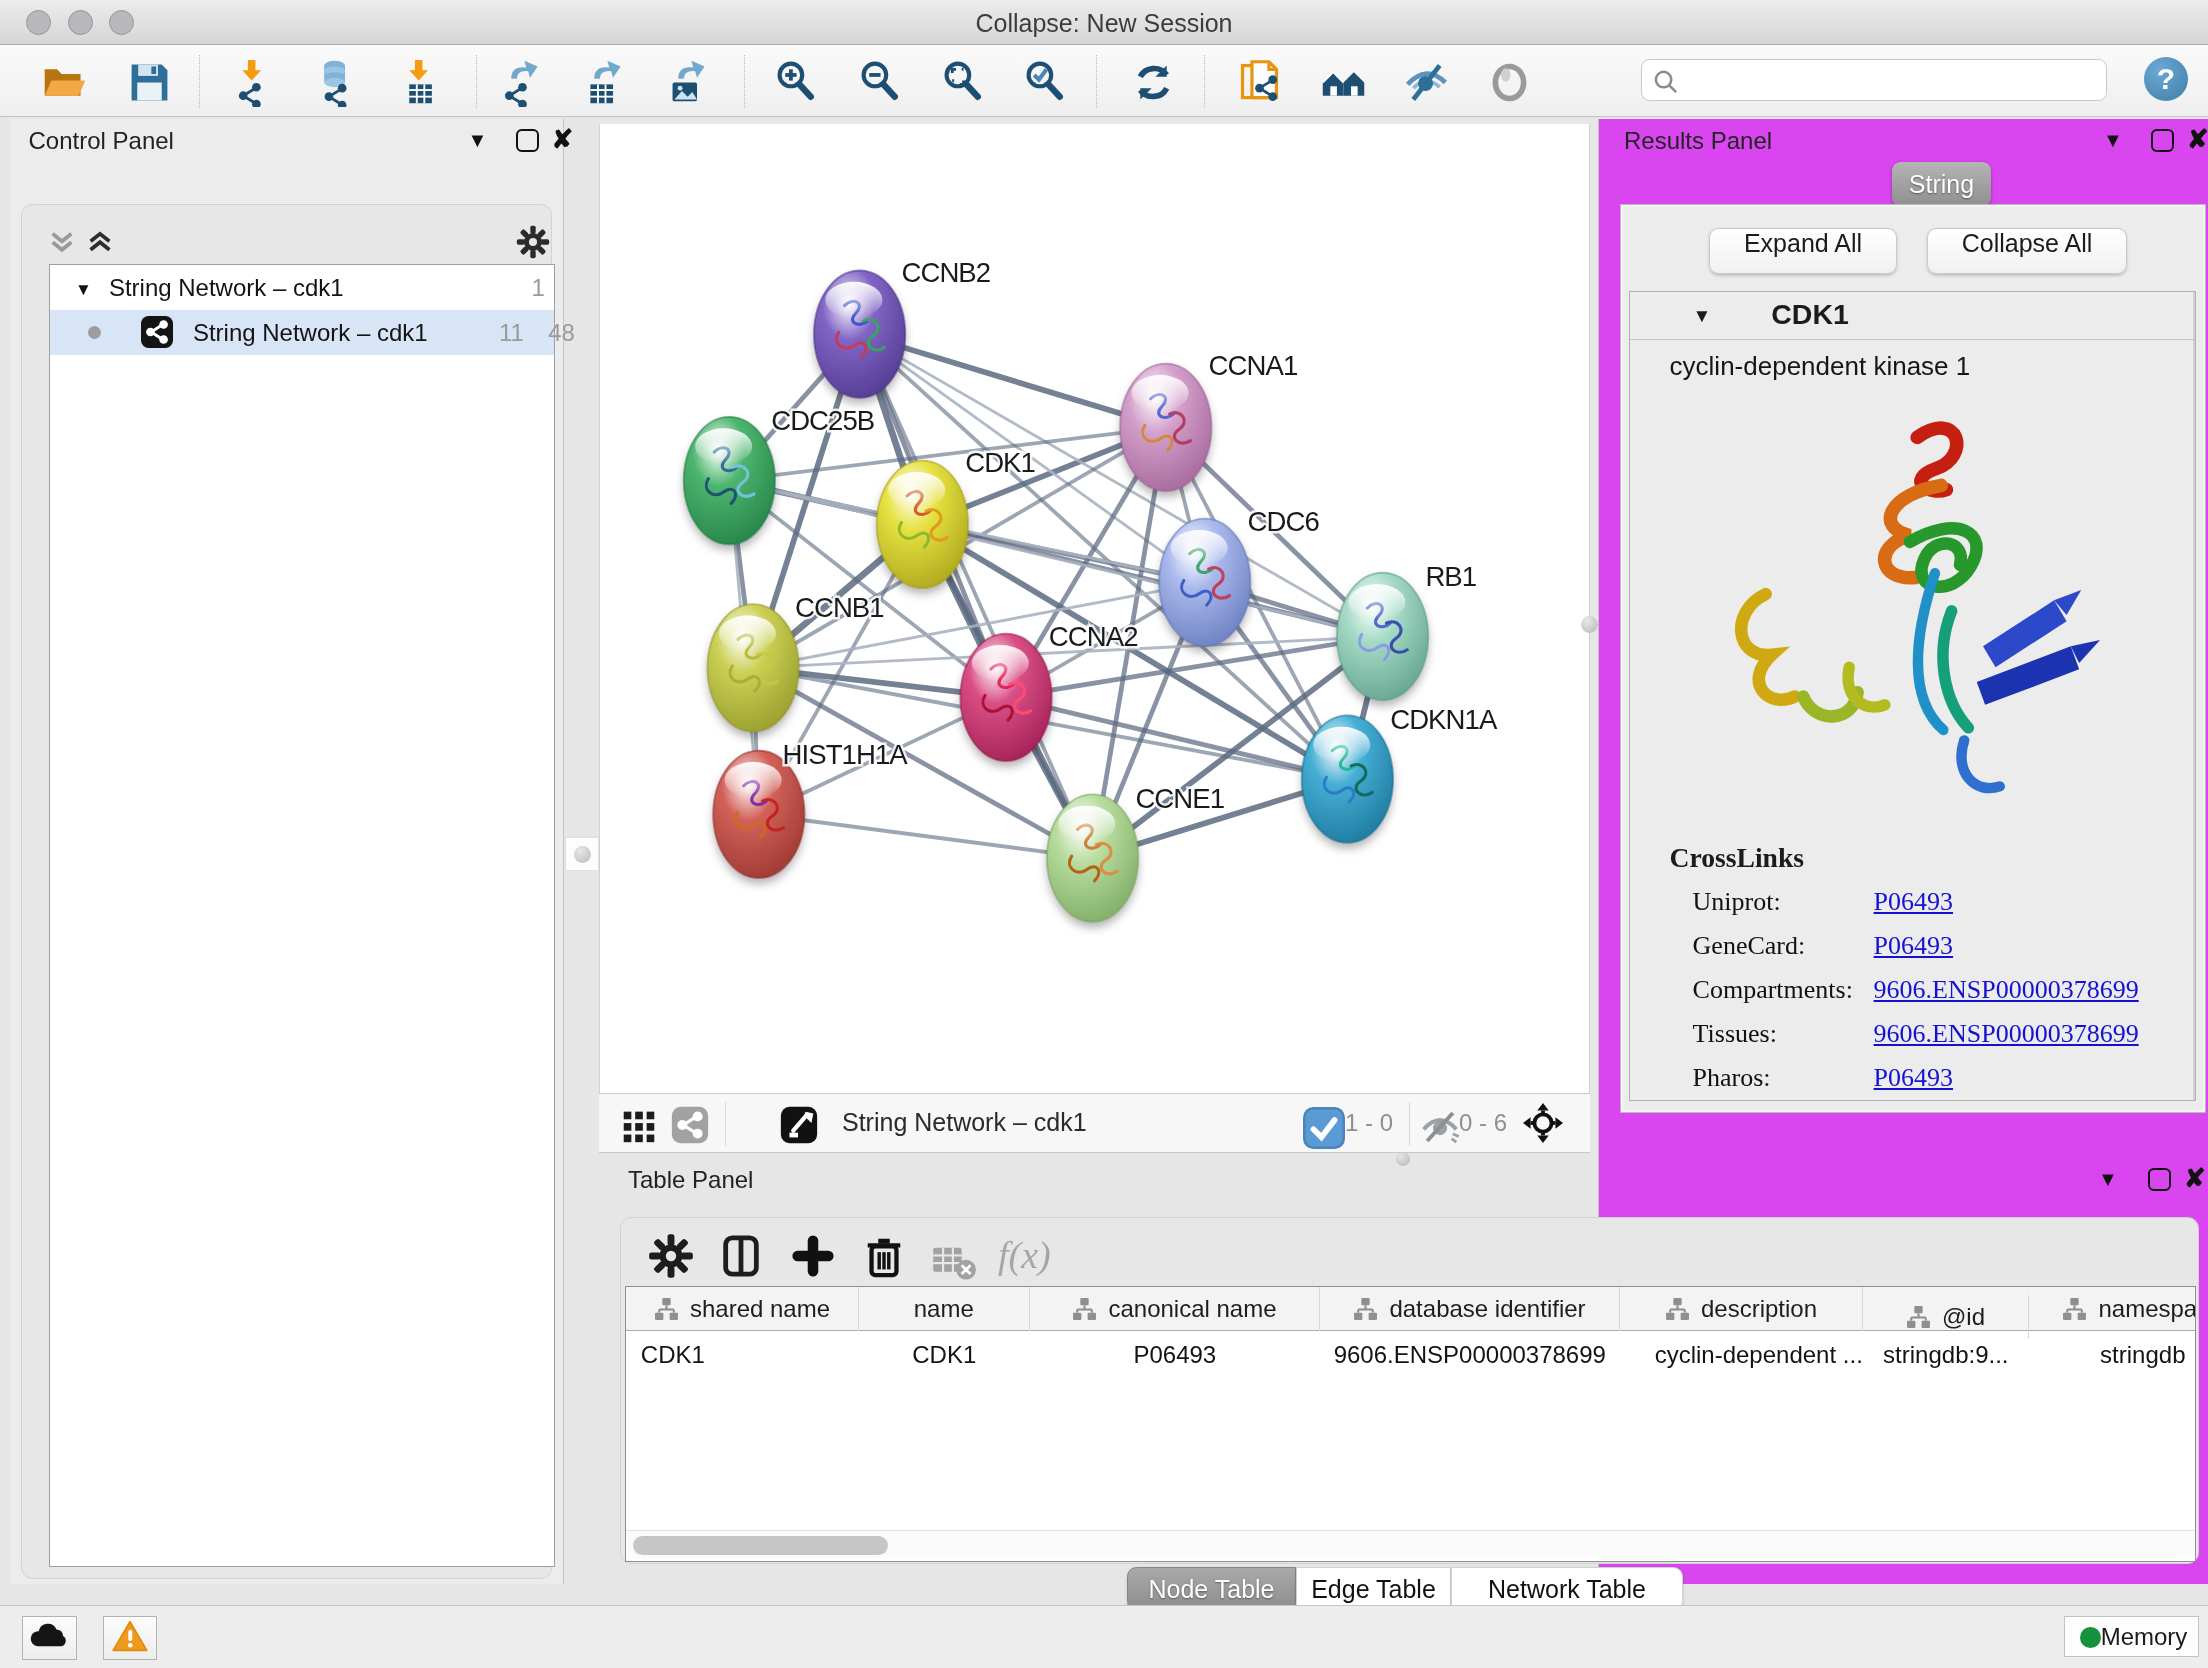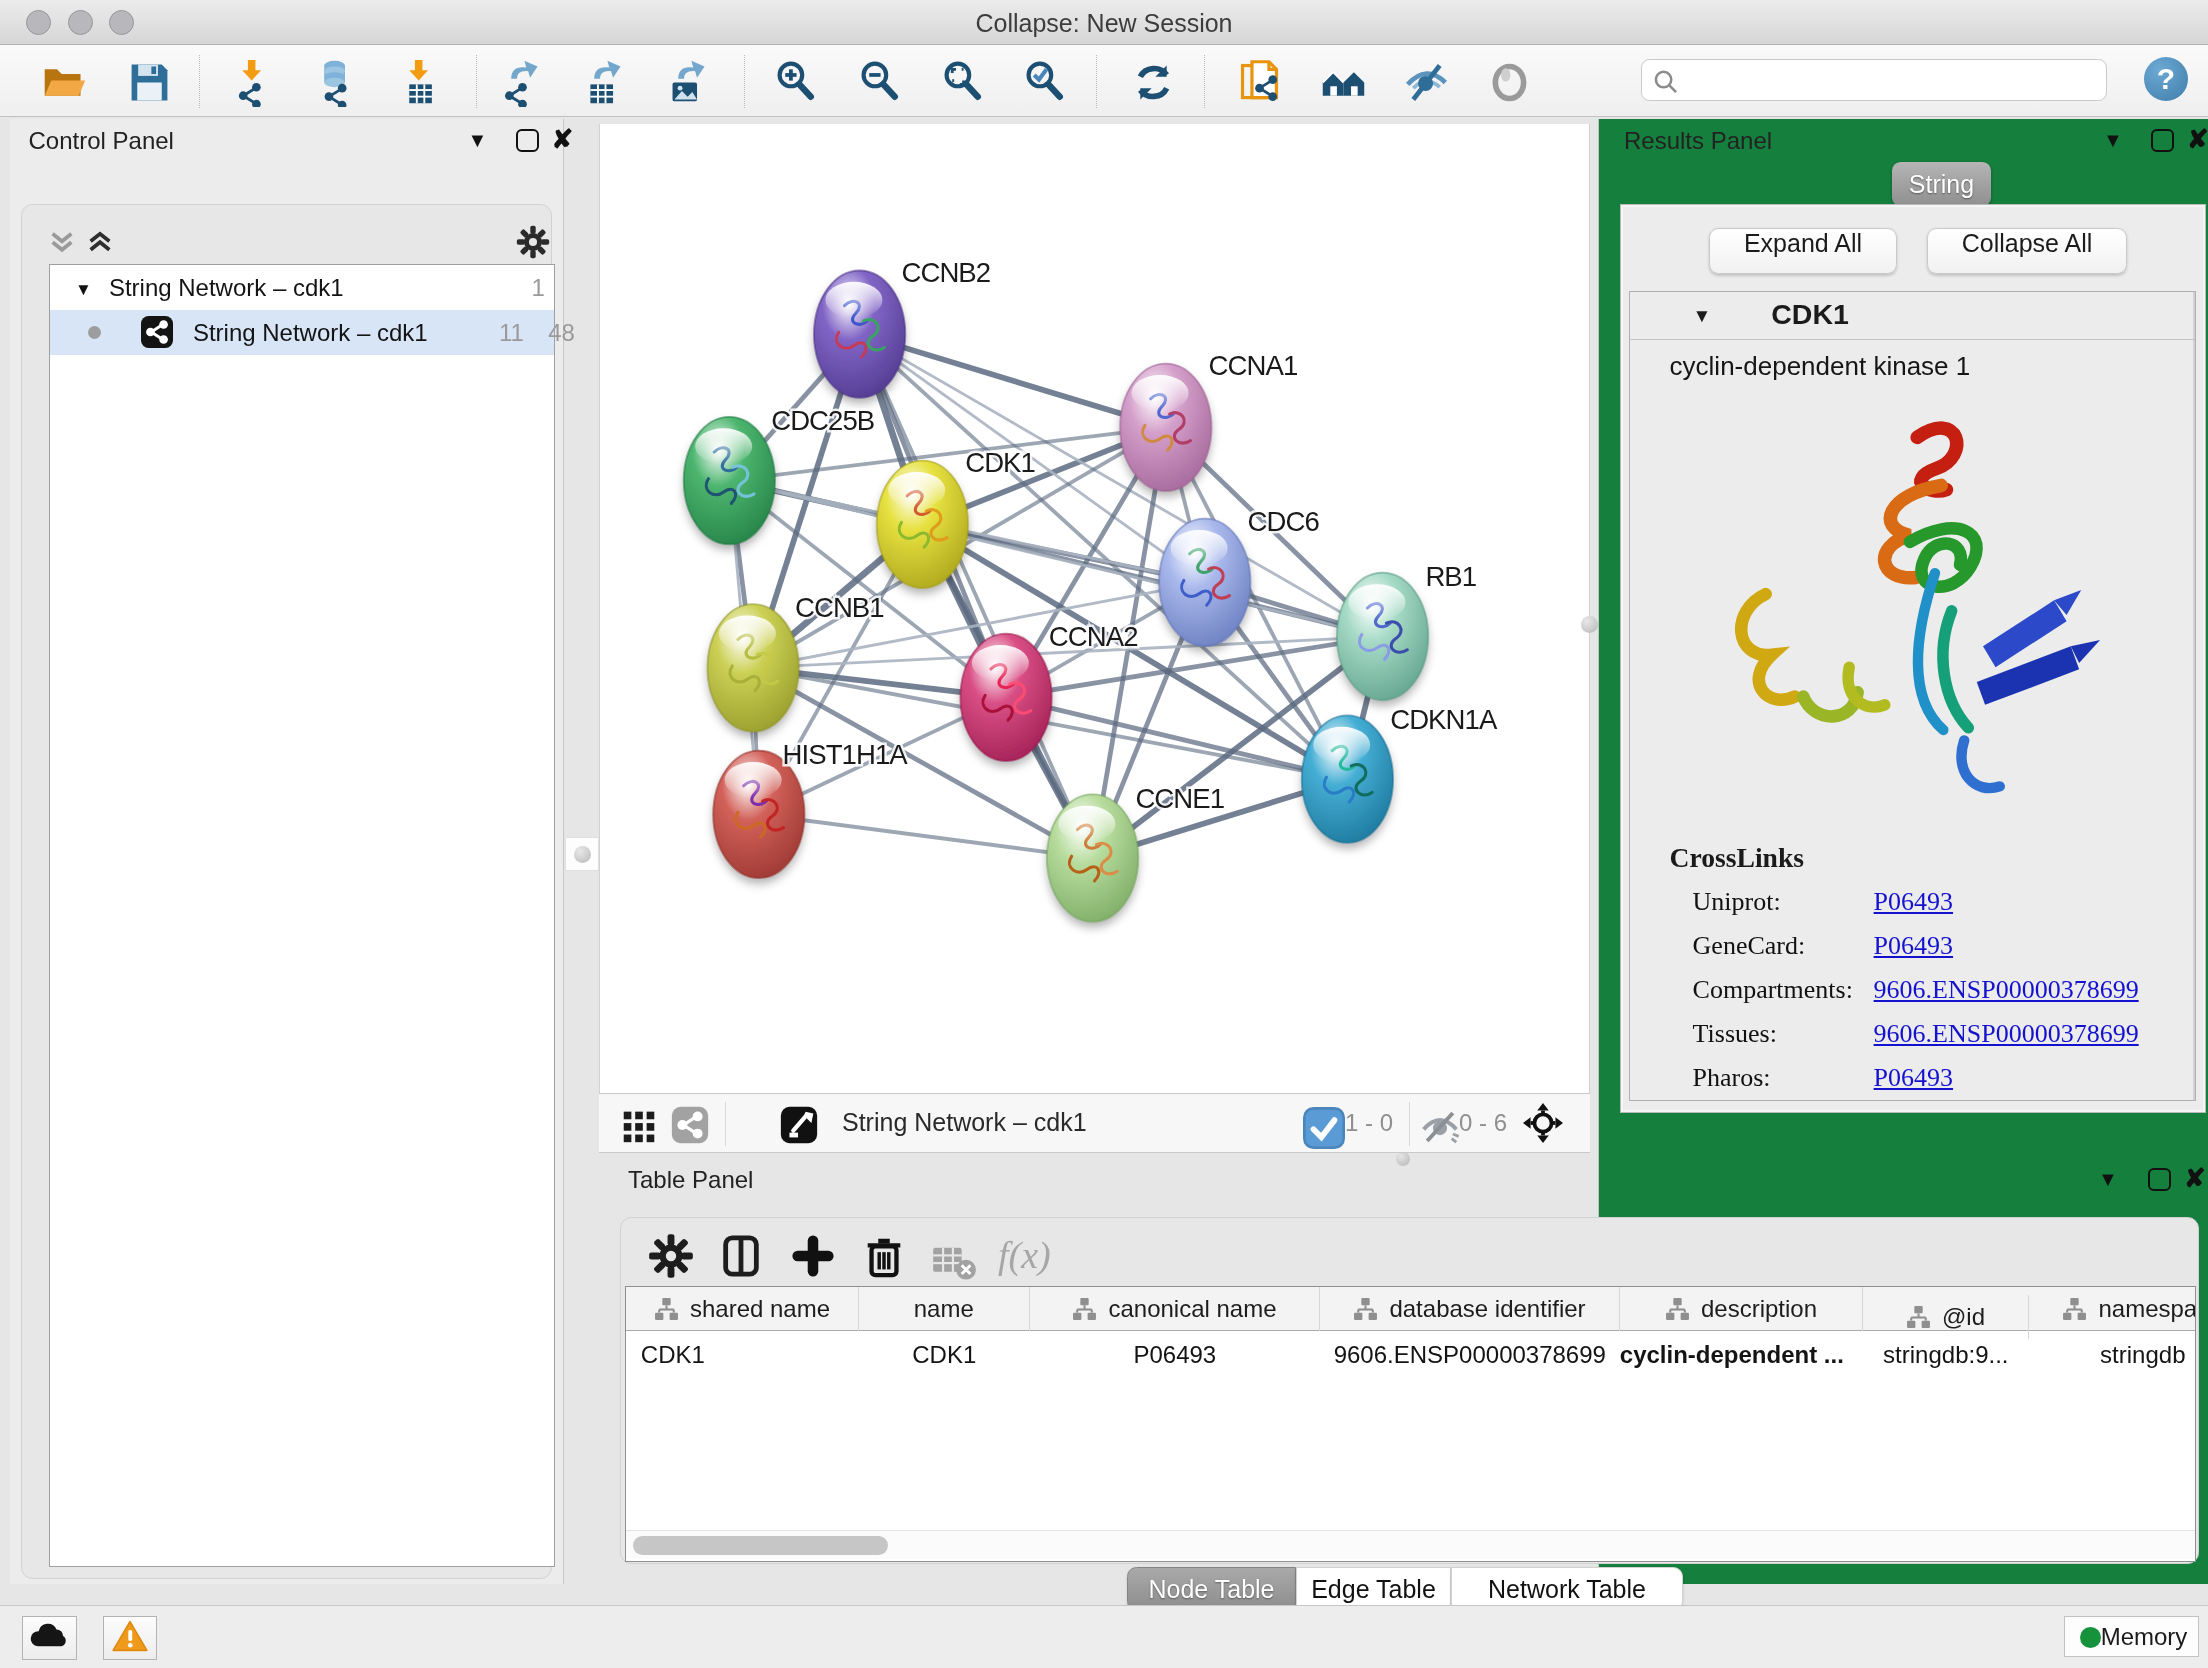--- a/index.html
+++ b/index.html
@@ -120,21 +120,21 @@
   }
   .ntb-icon { position:absolute; top:9.5px; width:42px; height:42px; }
   .ntb-icon svg { width:42px; height:42px; }
   .ntb-sep { position:absolute; top:7.6px; height:44px; border-left:1.9px solid #d8d8d8; }
   #nv-title { position:absolute; left:243px; top:14.3px; font-size:25px; color:#2a2a2a; }
   .count-txt { position:absolute; top:15px; font-size:24px; color:#8f8f8f; }
 
   
   #results-panel {
     left:1598px; top:119px; width:611px; height:1465px;
-    background:#15803d; border-left:1px solid #c3c3c3;
+    background:#d946ef; border-left:1px solid #c3c3c3;
   }
   #string-tab {
     position:absolute; left:293px; top:43px; width:99px; height:44px;
     background:linear-gradient(#b5b5b5,#8f8f8f); border-radius:8.6px; color:#fff;
     text-align:center; line-height:44px; font-size:25px; text-shadow:0 1px 1.9px rgba(0,0,0,.45);
     box-shadow:0 1.9px 3.8px rgba(0,0,0,.3);
   }
   #rp-content {
     position:absolute; left:21px; top:85px; width:586px; height:909px;
     background:#ececec; border:1.9px solid #b9b9b9; box-shadow: inset 0 0 0 1.9px #f5f5f5;
@@ -987,21 +987,21 @@
             </svg>
           </span>
           <span>namespace</span>
         </div>
       </div>
     <div id="table-row">
         <div class="td-cell" style="width: 233px; text-align: left; padding-left: 15px;">CDK1</div>
         <div class="td-cell" style="width: 171px; text-align: center;">CDK1</div>
         <div class="td-cell" style="width: 290px; text-align: center;">P06493</div>
         <div class="td-cell" style="width: 300px; text-align: center;">9606.ENSP00000378699</div>
-        <div class="td-cell" style="width: 243px; text-align: left; font-weight: bold;">cyclin-dependent ...</div>
+        <div class="td-cell" style="width: 243px; text-align: right;">cyclin-dependent ...</div>
         <div class="td-cell" style="width: 166px; text-align: center;">stringdb:9...</div>
         <div class="td-cell" style="width: 228px; text-align: center;">stringdb</div>
       </div>
     <div id="h-scroll">
         <div id="h-thumb"></div>
       </div>
   </div>
 </div>
 
 <div id="table-tabs" class="abs">

